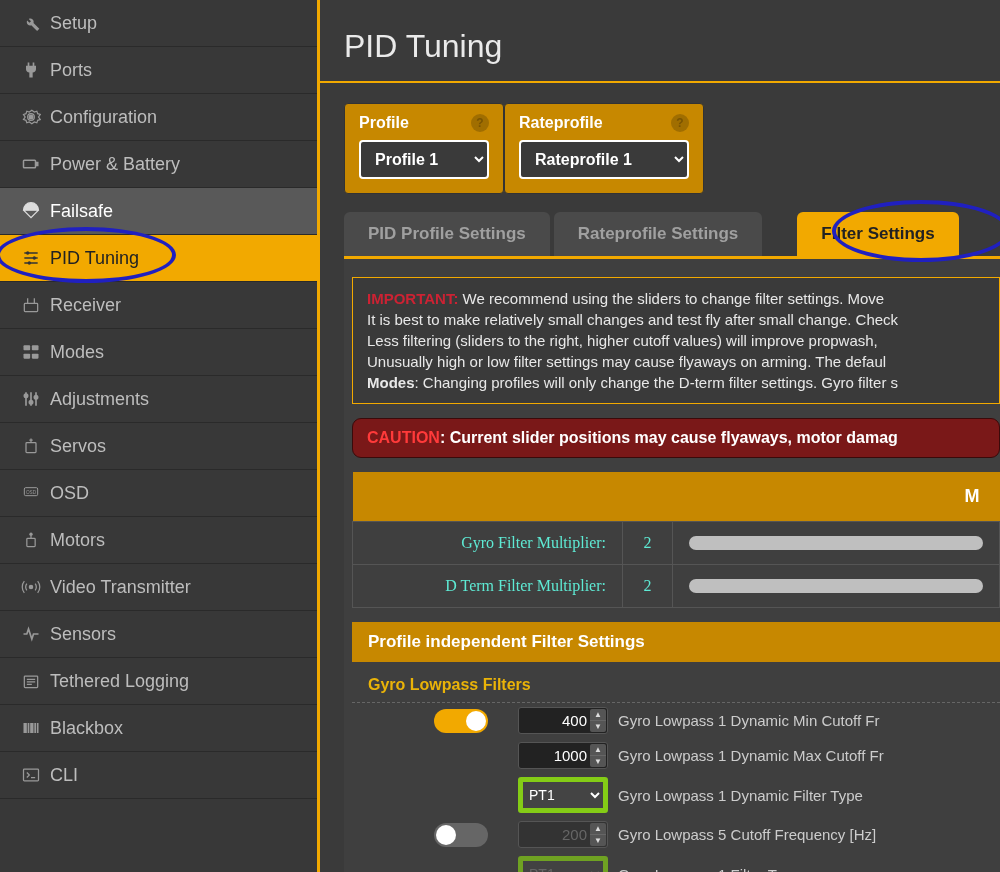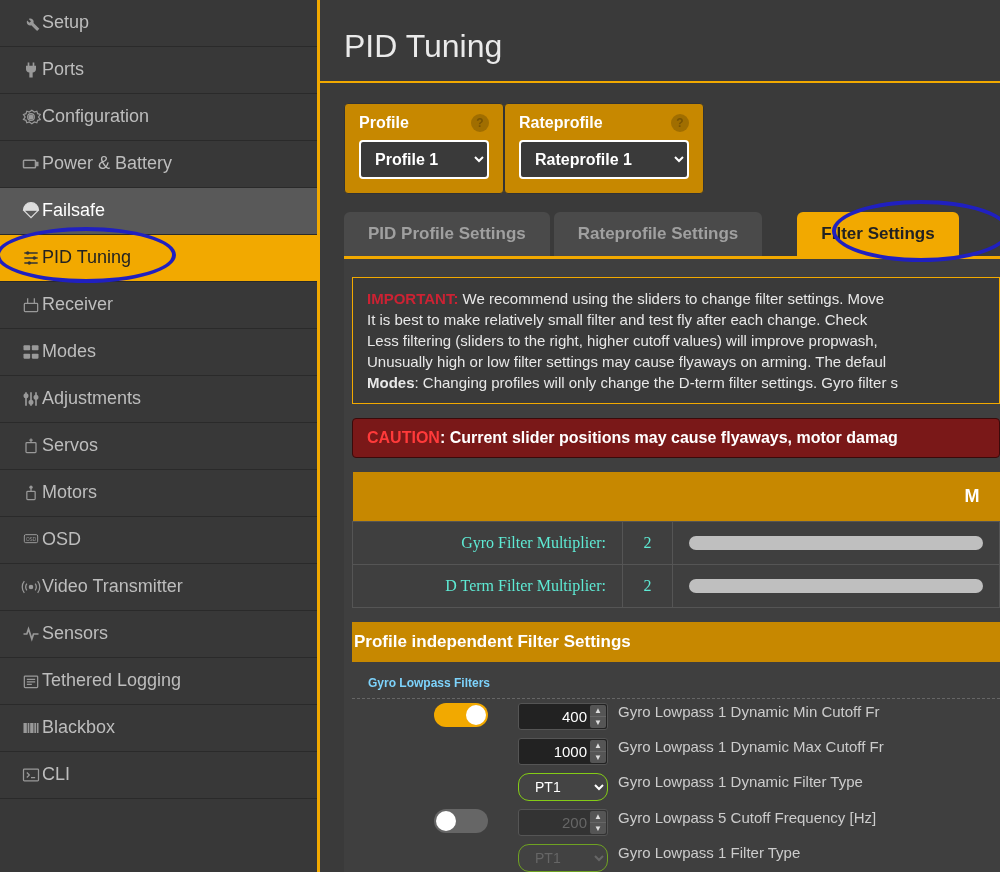--- a/index.html
+++ b/index.html
@@ -13,21 +13,22 @@
   display: flex;
 }
 .sidebar {
   width: 320px;
   background: #383838;
   border-right: 3px solid #f2a900;
   height: 100%;
 }
 .sidebar .item {
   display: flex;
-  gap: 0;
+  align-items: center;
+  gap: 8px;
   padding: 12px 20px;
   color: #bdbdbd;
   font-size: 18px;
   border-bottom: 1px solid #2a2a2a;
   cursor: pointer;
   position: relative;
 }
 .sidebar .item.active {
   background: #f2a900;
   color: #222;
@@ -133,21 +134,21 @@
   border-radius: 0;
 }
 .notice .imp { color: #c23; font-weight: 700; }
 .caution {
   background: #7a1818;
   border: 1px solid #3a0a0a;
   padding: 10px 14px;
   font-weight: 600;
   font-size: 16px;
   color: #fff;
-  border-radius: 4px;
+  border-radius: 9px;
   margin-bottom: 14px;
 }
 .caution .c { color: #ff3a3a; }
 .mult-table {
   width: 100%;
   border-collapse: collapse;
 }
 .mult-header {
   background: #c78800;
   color: #fff;
@@ -169,33 +170,34 @@
 .slider-track {
   height: 14px;
   background: #bfbfbf;
   border-radius: 7px;
   width: 100%;
 }
 .section-header {
   background: #c78800;
   color: #fff;
   font-weight: 600;
-  padding: 10px 2px;
+  padding: 10px 16px;
   font-size: 17px;
   margin-top: 14px;
 }
 .subsection {
-  color: #7dd3fc;
+  color: #eab308;
   font-weight: 600;
   padding: 14px 16px 8px 16px;
-  font-size: 12px;
+  font-size: 16px;
   border-bottom: 1px dashed #666;
 }
 .filter-row {
   display: flex;
+  align-items: center;
   gap: 10px;
   padding: 4px 16px;
   font-size: 15px;
   color: #ccc;
 }
 .filter-row .toggle-col { width: 120px; display:flex; justify-content:flex-end; }
 .filter-row .input-col { width: 110px; display:flex; justify-content:flex-end; position: relative; }
 .filter-row .desc { flex: 1; white-space: nowrap; overflow: hidden; }
 .num {
   width: 90px;
@@ -218,23 +220,23 @@
   flex-direction: column;
   background: #555;
   border-radius: 2px;
 }
 .spin div { flex: 1; display:flex; align-items:center; justify-content:center; font-size:8px; color:#ddd; cursor:pointer; }
 .spin div:first-child { border-bottom: 1px solid #666; }
 .sel {
   width: 90px;
   background: #444;
   color: #fff;
-  border: 1px solid #84cc16;
-  border-radius: 11px;
-  padding: 4px 12px;
+  border: 5px solid #84cc16;
+  border-radius: 3px;
+  padding: 4px 2px;
   font-size: 14px;
 }
 .sel.disabled { color: #777; }
 .toggle {
   width: 54px; height: 24px; border-radius: 12px; position: relative; cursor: pointer;
 }
 .toggle.on { background: #f2a900; }
 .toggle.off { background: #666; }
 .toggle .knob {
   position: absolute; top: 2px; width: 20px; height: 20px; background: #fff; border-radius: 50%;
@@ -343,36 +345,36 @@
     <span class="icon">
         <svg viewBox="0 0 24 24" fill="#999" width="20" height="20">
           <rect x="6" y="8" width="12" height="12" rx="1" fill="none" stroke="#999" stroke-width="1.5"></rect>
           <path d="M12 8V3m-2 2h4" stroke="#999" stroke-width="1.5"></path>
         </svg>
       </span>
     <span>Servos</span>
   </div>
   <div class="item">
     <span class="icon">
+        <svg viewBox="0 0 24 24" fill="#999" width="22" height="16">
+          <rect x="2" y="4" width="20" height="12" rx="2" fill="none" stroke="#999" stroke-width="1.5"></rect>
+          <text x="12" y="13" font-size="7" text-anchor="middle" fill="#999">OSD</text>
+        </svg>
+      </span>
+    <span>OSD</span>
+  </div>
+  <div class="item">
+    <span class="icon">
         <svg viewBox="0 0 24 24" fill="#999" width="20" height="20">
           <rect x="7" y="10" width="10" height="10" rx="1" fill="none" stroke="#999" stroke-width="1.5"></rect>
           <path d="M12 10V4" stroke="#999" stroke-width="1.5"></path>
           <circle cx="12" cy="5" r="2" fill="#999"></circle>
         </svg>
       </span>
     <span>Motors</span>
-  </div>
-  <div class="item">
-    <span class="icon">
-        <svg viewBox="0 0 24 24" fill="#999" width="22" height="16">
-          <rect x="2" y="4" width="20" height="12" rx="2" fill="none" stroke="#999" stroke-width="1.5"></rect>
-          <text x="12" y="13" font-size="7" text-anchor="middle" fill="#999">OSD</text>
-        </svg>
-      </span>
-    <span>OSD</span>
   </div>
   <div class="item">
     <span class="icon">
         <svg viewBox="0 0 24 24" stroke="#999" stroke-width="1.5" fill="none" width="20" height="20">
           <circle cx="12" cy="12" r="2" fill="#999"></circle>
           <path d="M7 8a7 7 0 000 8M17 8a7 7 0 010 8M4 5a11 11 0 000 14M20 5a11 11 0 010 14"></path>
         </svg>
       </span>
     <span>Video Transmitter</span>
   </div>
@@ -444,21 +446,21 @@
     <div class="tab">PID Profile Settings</div>
     <div class="tab">Rateprofile Settings</div>
     <div class="tab active">Filter Settings</div>
     <div class="circle-annot" style="right:-10px; top:-12px; width:178px; height:62px;"></div>
   </div>
 
   <div class="content">
     <div class="notice">
       <span class="imp">IMPORTANT:</span>
       <span>We recommend using the sliders to change filter settings. Move</span><br>
-      <span>It is best to make relatively small filter and test fly after each change. Check</span><br>
+      <span>It is best to make relatively small changes and test fly after small change. Check</span><br>
       <span>Less filtering (sliders to the right, higher cutoff values) will improve propwash,</span><br>
       <span>Unusually high or low filter settings may cause flyaways on arming. The defaul</span><br>
       <b>Modes</b><span>: Changing profiles will only change the D-term filter settings. Gyro filter s</span>
     </div>
 
     <div class="caution">
       <span class="c">CAUTION</span><span>: Current slider positions may cause flyaways, motor damag</span>
     </div>
 
     <table class="mult-table">

